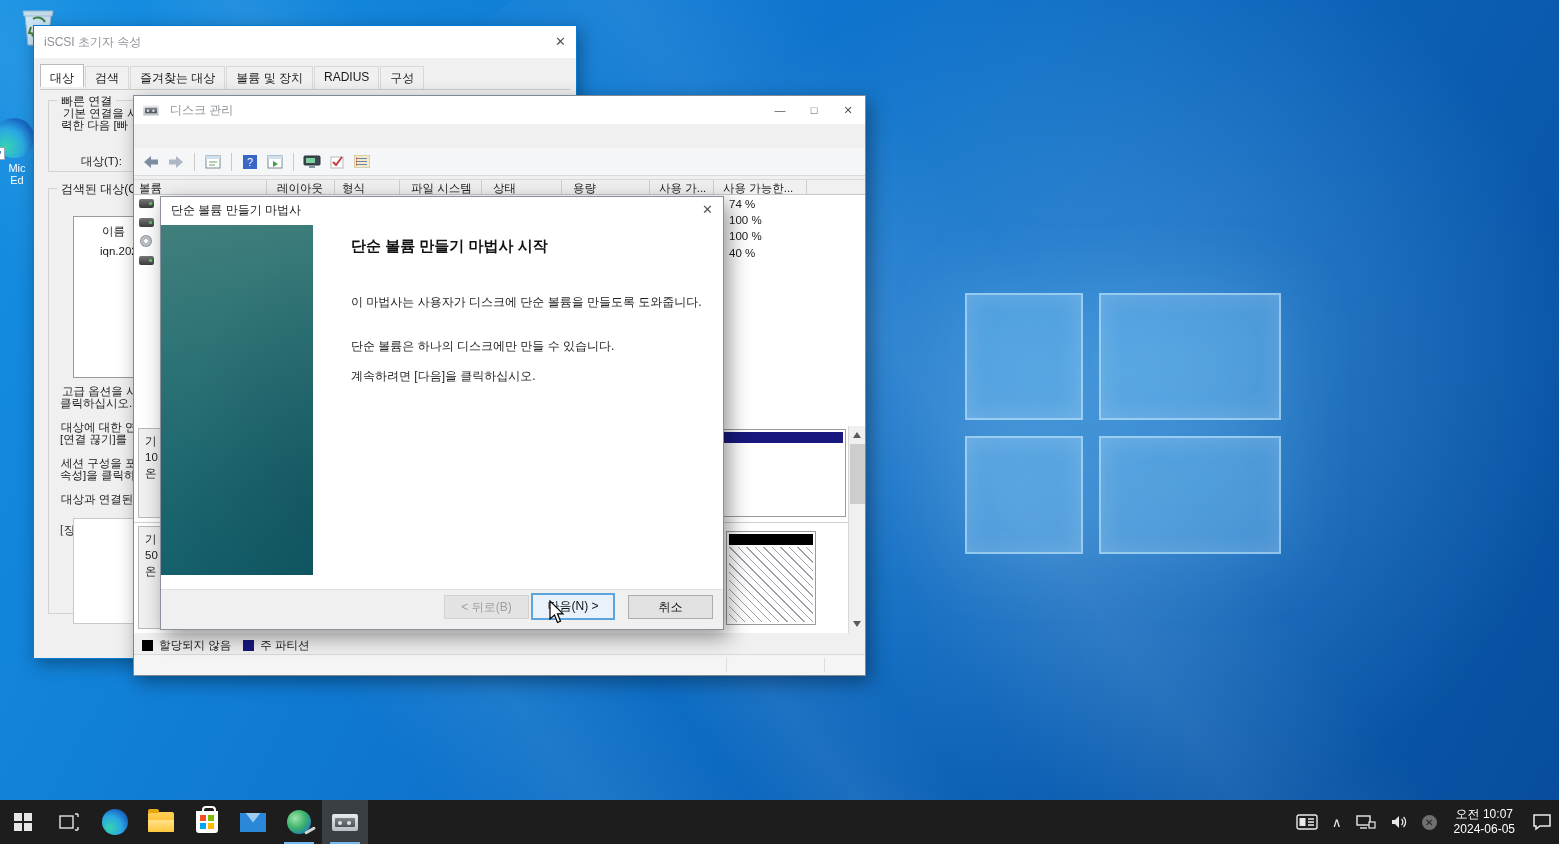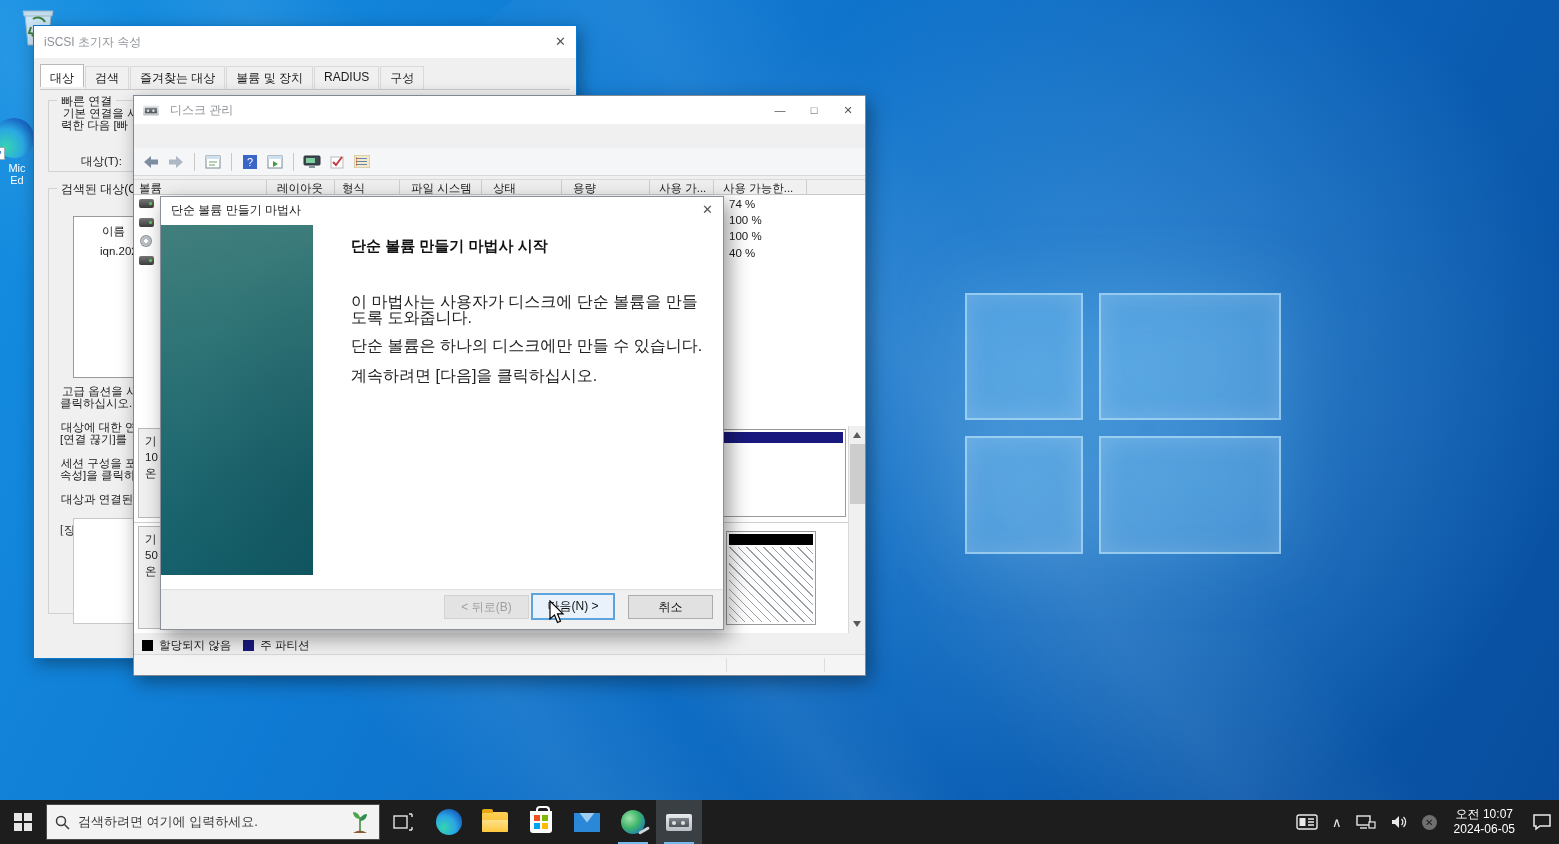--- a/index.html
+++ b/index.html
@@ -83,21 +83,21 @@
   
   .wizard { left:160px; top:196px; width:564px; height:434px; background:#fff; border:1px solid #8a9099; box-shadow:5px 7px 20px rgba(0,0,0,.42); }
   .wizard .titlebar { height:26px; }
   .wizard .title-text { color:#1a1a1a; }
   .wizard .closex { position:absolute; right:10px; top:5px; }
   .wiz-side { position:absolute; left:0; top:28px; width:152px; height:350px;
     background:
       radial-gradient(ellipse 220px 420px at 110% 85%, rgba(0,30,40,.18), transparent 70%),
       linear-gradient(168deg, #417f7c 0%, #2d7376 35%, #1a646e 75%, #125e69 100%); }
   .wiz-head { position:absolute; left:190px; top:40px; font-size:15px; font-weight:bold; color:#111; }
-  .wiz-p { position:absolute; left:190px; width:362px; font-size:16px; line-height:16px; color:#222; }
+  .wiz-p { position:absolute; left:190px; width:362px; font-size:12px; line-height:16px; color:#222; }
   .wiz-btnrow { position:absolute; left:0; right:0; bottom:0; height:40px; background:#f0f0f0; border-top:1px solid #dfdfdf; }
   .wbtn { position:absolute; height:24px; font-size:12px; display:flex; align-items:center; justify-content:center; }
   .wbtn.disabled { background:#e3e3e3; border:1px solid #d2d2d2; color:#9f9f9f; }
   .wbtn.default  { background:#e9f2fb; border:2px solid #5ea4dc; color:#111; }
   .wbtn.normal   { background:#e1e1e1; border:1px solid #adadad; color:#111; }
 
   .cursor { position:absolute; left:549px; top:600px; z-index:60; }
 
   
   .taskbar { position:absolute; left:0; bottom:0; width:100%; height:44px; background:#1d1d1d; display:flex; align-items:center; z-index:70; }
@@ -363,33 +363,20 @@
 
 <div class="taskbar">
   <div class="tb-btn">
     <svg width="18" height="18" viewBox="0 0 18 18">
         <rect x="0" y="0" width="8" height="8" fill="#e6e6e6"></rect>
         <rect x="10" y="0" width="8" height="8" fill="#e6e6e6"></rect>
         <rect x="0" y="10" width="8" height="8" fill="#e6e6e6"></rect>
         <rect x="10" y="10" width="8" height="8" fill="#e6e6e6"></rect>
       </svg>
   </div>
-  <div class="searchbox">
-    <svg width="15" height="15" viewBox="0 0 15 15">
-        <circle cx="6" cy="6" r="4.5" fill="none" stroke="#3a3a3a" stroke-width="1.5"></circle>
-        <path d="M9.5 9.5 L14 14" stroke="#3a3a3a" stroke-width="1.5"></path>
-      </svg>
-    <span class="ph">검색하려면 여기에 입력하세요.</span>
-    <svg width="22" height="26" viewBox="0 0 22 26">
-      <path d="M11 24 C11 16 11 12 11 8" stroke="#3f8f3f" stroke-width="1.6" fill="none"></path>
-      <path d="M11 10 C7 10 4 7 4 3 C8 3 11 6 11 10 Z" fill="#49a649"></path>
-      <path d="M11 12 C15 12 18 9 18 5 C14 5 11 8 11 12 Z" fill="#2f8f4f"></path>
-      <path d="M4 24 Q11 19 18 24 Z" fill="#8a5a33"></path>
-    </svg>
-  </div>
   <div class="tb-ico">
     <svg width="20" height="18" viewBox="0 0 20 18">
         <rect x="1" y="3" width="13" height="12" fill="none" stroke="#e6e6e6" stroke-width="1.4"></rect>
         <path d="M16 1 h3 M19 1 v3 M16 17 h3 M19 17 v-3" stroke="#e6e6e6" stroke-width="1.4"></path>
       </svg>
   </div>
   <div class="tb-ico">
       <span class="edge-ball" style="width:26px;height:26px;"></span>
     </div>
   <div class="tb-ico">

